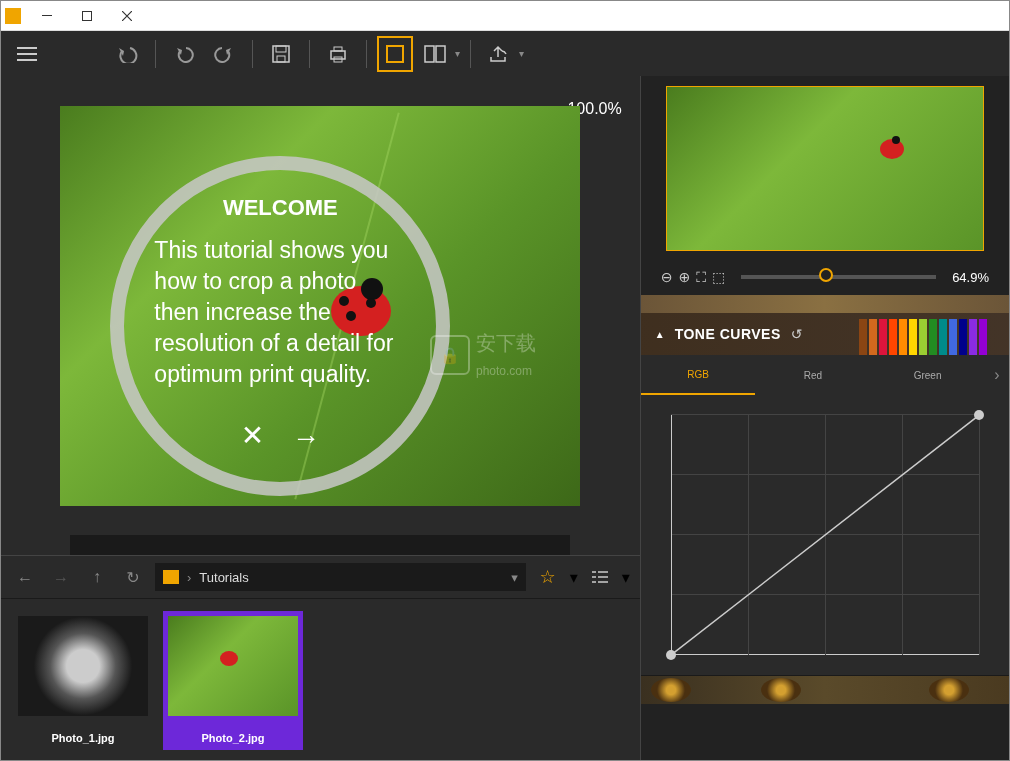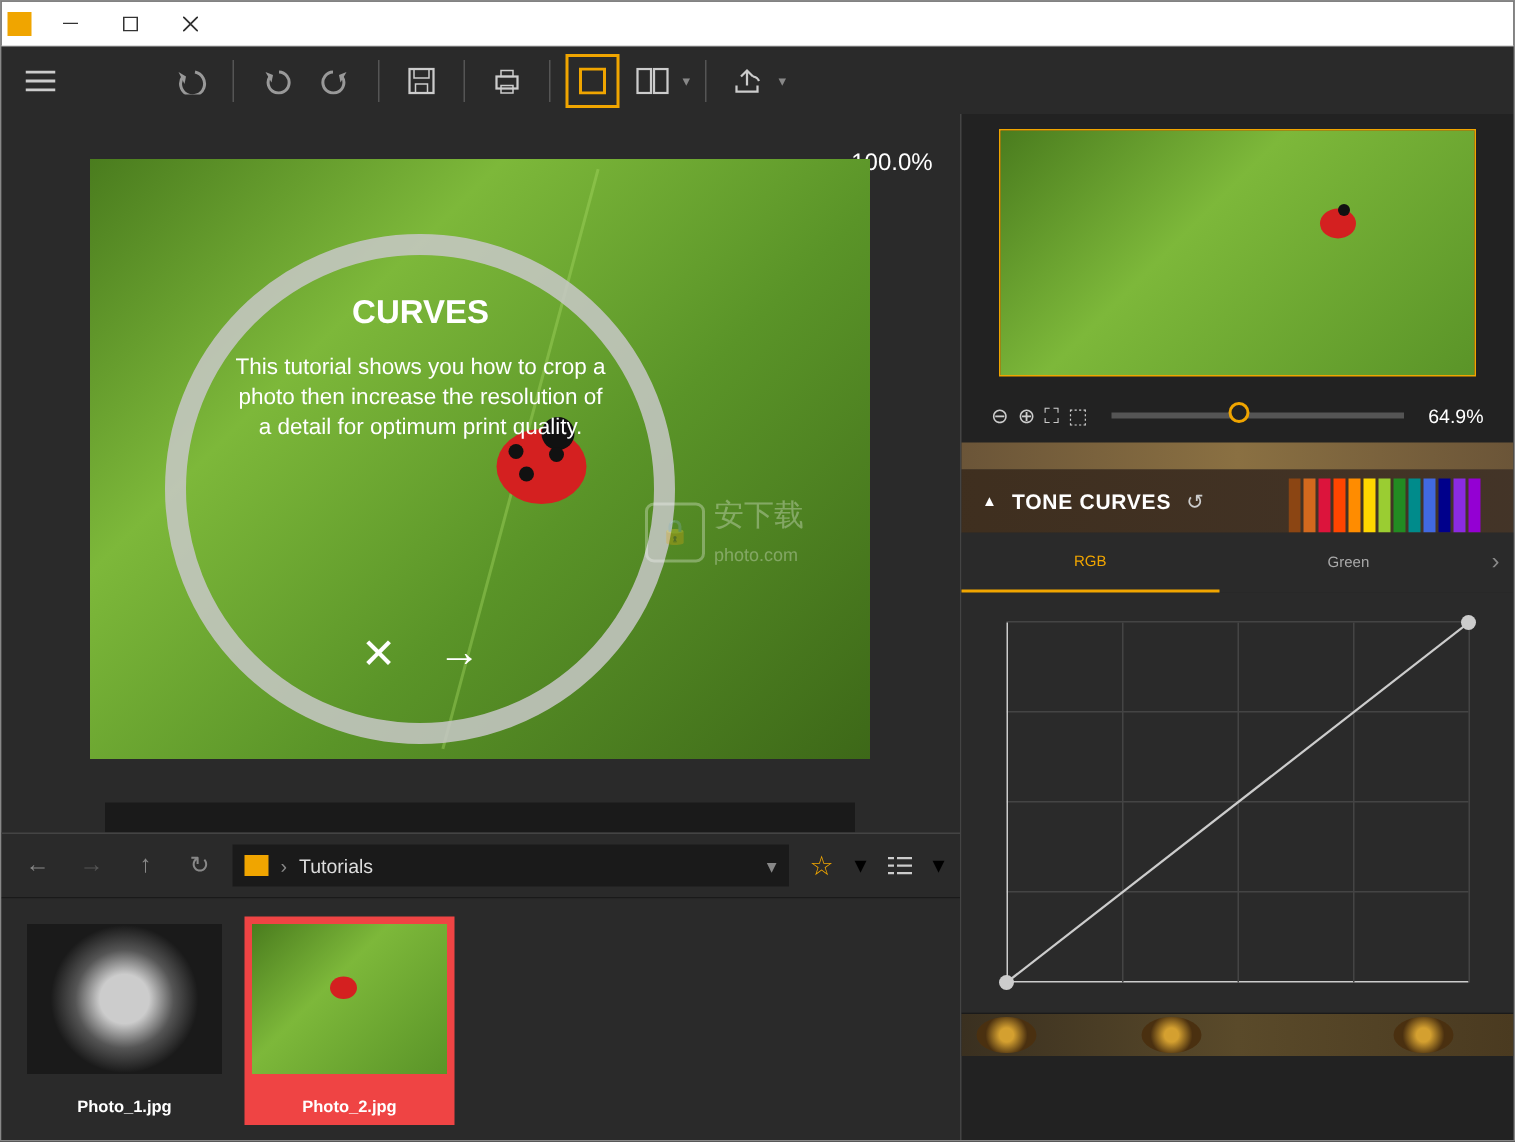--- a/index.html
+++ b/index.html
@@ -25,36 +25,36 @@
 .left-panel { width: 640px; display: flex; flex-direction: column; background: #2a2a2a; }
 .canvas-area { height: 460px; position: relative; display: flex; align-items: center; justify-content: center; }
 .zoom-label { position: absolute; top: 24px; right: 18px; color: #fff; font-size: 16px; }
 .photo-main { width: 520px; height: 400px; background: linear-gradient(135deg, #4a7c1e 0%, #7db83a 30%, #5a9428 60%, #3d6818 100%); position: relative; overflow: hidden; }
 .leaf-vein { position: absolute; width: 2px; height: 100%; background: rgba(168, 218, 100, 0.4); left: 55%; transform: rotate(15deg); }
 .ladybug { position: absolute; width: 60px; height: 50px; background: #d42020; border-radius: 50%; top: 45%; left: 52%; }
 .ladybug::before { content: ''; position: absolute; width: 22px; height: 22px; background: #111; border-radius: 50%; top: -8px; left: 30px; }
 .ladybug .spot { position: absolute; width: 10px; height: 10px; background: #111; border-radius: 50%; }
 .tutorial-circle { position: absolute; width: 340px; height: 340px; border: 14px solid rgba(200,200,200,0.85); border-radius: 50%; top: 50px; left: 50px; display: flex; flex-direction: column; align-items: center; justify-content: flex-start; padding: 25px 30px; }
 .tutorial-circle h2 { color: #fff; font-size: 22px; font-weight: bold; margin-bottom: 14px; }
-.tutorial-circle p { color: #fff; font-size: 15px; text-align: center; line-height: 1.35; }
+.tutorial-circle p { color: #fff; font-size: 23px; text-align: left; line-height: 1.35; }
 .tutorial-buttons { position: absolute; bottom: 30px; display: flex; gap: 28px; }
 .tutorial-buttons .tut-btn { color: #fff; font-size: 28px; cursor: pointer; }
 .shadow-bar { height: 20px; width: 500px; margin: 0 auto; background: #1a1a1a; }
 
 
 .file-nav { height: 44px; background: #2a2a2a; display: flex; align-items: center; padding: 0 10px; gap: 8px; border-top: 1px solid #444; border-bottom: 1px solid #1a1a1a; }
 .file-nav .nav-btn { width: 28px; height: 28px; color: #888; display: flex; align-items: center; justify-content: center; cursor: pointer; font-size: 16px; }
 .path-box { flex: 1; height: 28px; background: #1a1a1a; display: flex; align-items: center; padding: 0 8px; color: #ddd; font-size: 13px; gap: 8px; }
 .path-box .folder-icon { width: 16px; height: 14px; background: #f0a500; }
 .path-box .path-sep { color: #888; }
 .file-nav .star { color: #f0a500; font-size: 18px; }
 
 .thumbnails { flex: 1; background: #2a2a2a; display: flex; gap: 10px; padding: 12px; }
 .thumb { width: 140px; display: flex; flex-direction: column; align-items: center; gap: 16px; cursor: pointer; padding: 0; }
-.thumb.selected { background: #ef4444; }
+.thumb.selected { background: #6d28d9; }
 .thumb .thumb-img { width: 130px; height: 100px; margin-top: 5px; }
 .thumb .thumb-img.watch { background: radial-gradient(circle, #ccc 20%, #555 40%, #1a1a1a 60%); }
 .thumb .thumb-img.leaf { background: linear-gradient(135deg, #4a7c1e, #7db83a 40%, #5a9428); position: relative; }
 .thumb .thumb-img.leaf::after { content: ''; position: absolute; width: 18px; height: 15px; background: #d42020; border-radius: 50%; top: 35%; left: 40%; }
 .thumb .thumb-label { color: #fff; font-size: 11px; font-weight: bold; padding-bottom: 6px; }
 
 
 .right-panel { width: 370px; background: #222; display: flex; flex-direction: column; border-left: 1px solid #444; }
 .preview-box { height: 165px; margin: 10px 25px 8px; border: 1px solid #f0a500; background: linear-gradient(135deg, #4a7c1e, #7db83a 40%, #5a9428); position: relative; }
 .preview-box .ladybug-sm { position: absolute; width: 24px; height: 20px; background: #d42020; border-radius: 50%; top: 32%; right: 25%; }
@@ -189,21 +189,21 @@
     <div class="canvas-area">
       <div class="zoom-label">100.0%</div>
       <div class="photo-main">
         <div class="leaf-vein"></div>
         <div class="ladybug">
           <div class="spot" style="top:10px;left:8px"></div>
           <div class="spot" style="top:25px;left:15px"></div>
           <div class="spot" style="top:12px;left:35px"></div>
         </div>
         <div class="tutorial-circle">
-          <h2>CURVES</h2>
+          <h2>WELCOME</h2>
           <p>This tutorial shows you how to crop a photo then increase the resolution of a detail for optimum print quality.</p>
           <div class="tutorial-buttons">
             <div class="tut-btn">✕</div>
             <div class="tut-btn">→</div>
           </div>
         </div>
       </div>
     </div>
     <div class="shadow-bar"></div>
 
@@ -273,20 +273,21 @@
             <div class="pencil" style="background:#228b22"></div>
           <div class="pencil" style="background:#008b8b"></div>
             <div class="pencil" style="background:#4169e1"></div>
           <div class="pencil" style="background:#00008b"></div>
             <div class="pencil" style="background:#8a2be2"></div>
           <div class="pencil" style="background:#9400d3"></div>
         </div>
       </div>
       <div class="curve-tabs">
         <div class="curve-tab active">RGB</div>
+        <div class="curve-tab">Red</div>
         <div class="curve-tab">Green</div>
         <div class="tab-next">›</div>
       </div>
       <div class="curve-area">
         <div class="curve-grid">
           <div class="gline-h axis" style="bottom:0"></div>
           <div class="gline-h" style="bottom:25%"></div>
           <div class="gline-h" style="bottom:50%"></div>
           <div class="gline-h" style="bottom:75%"></div>
           <div class="gline-h" style="bottom:100%"></div>

